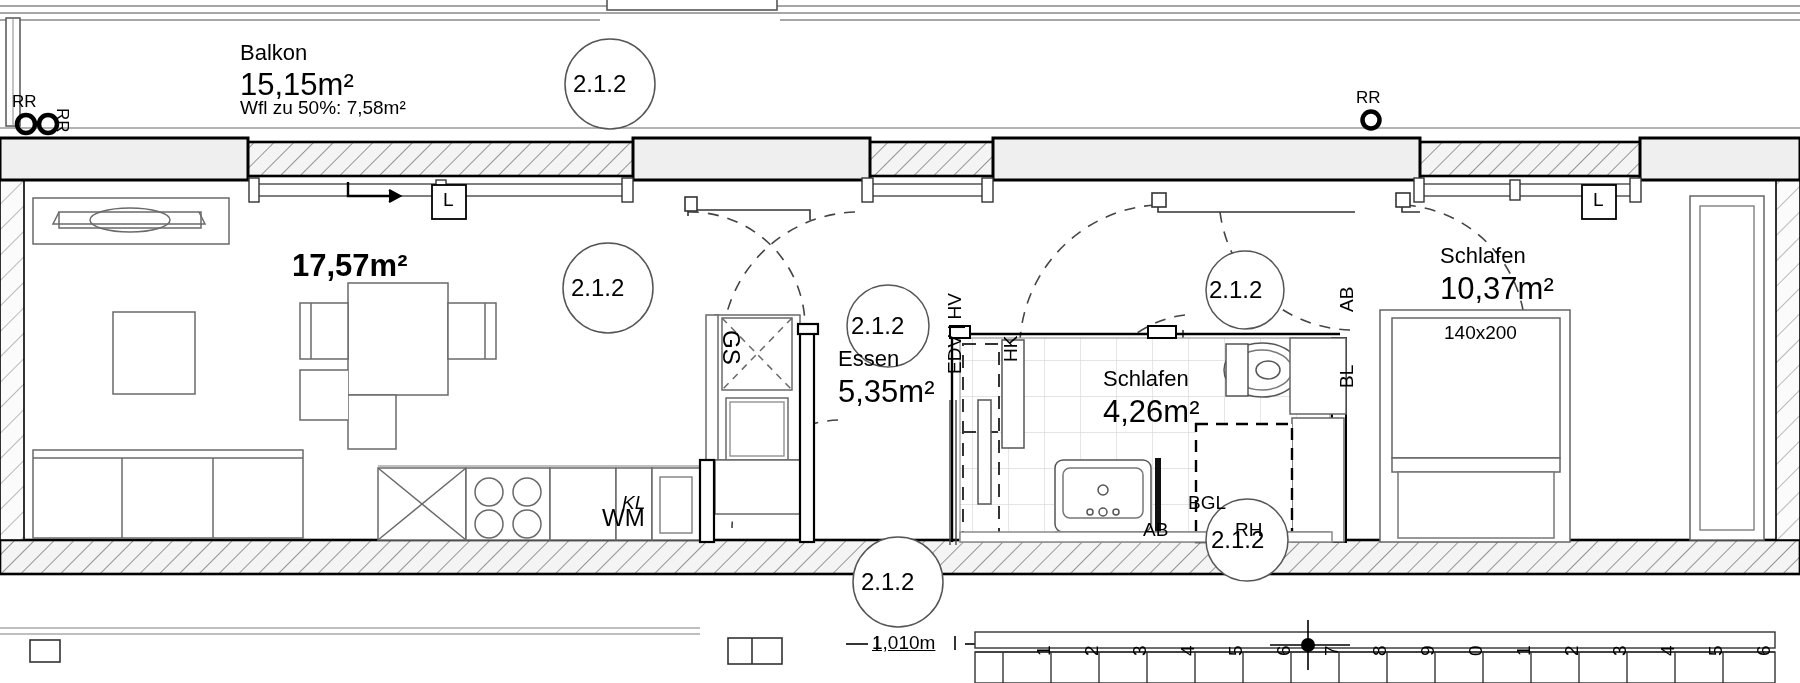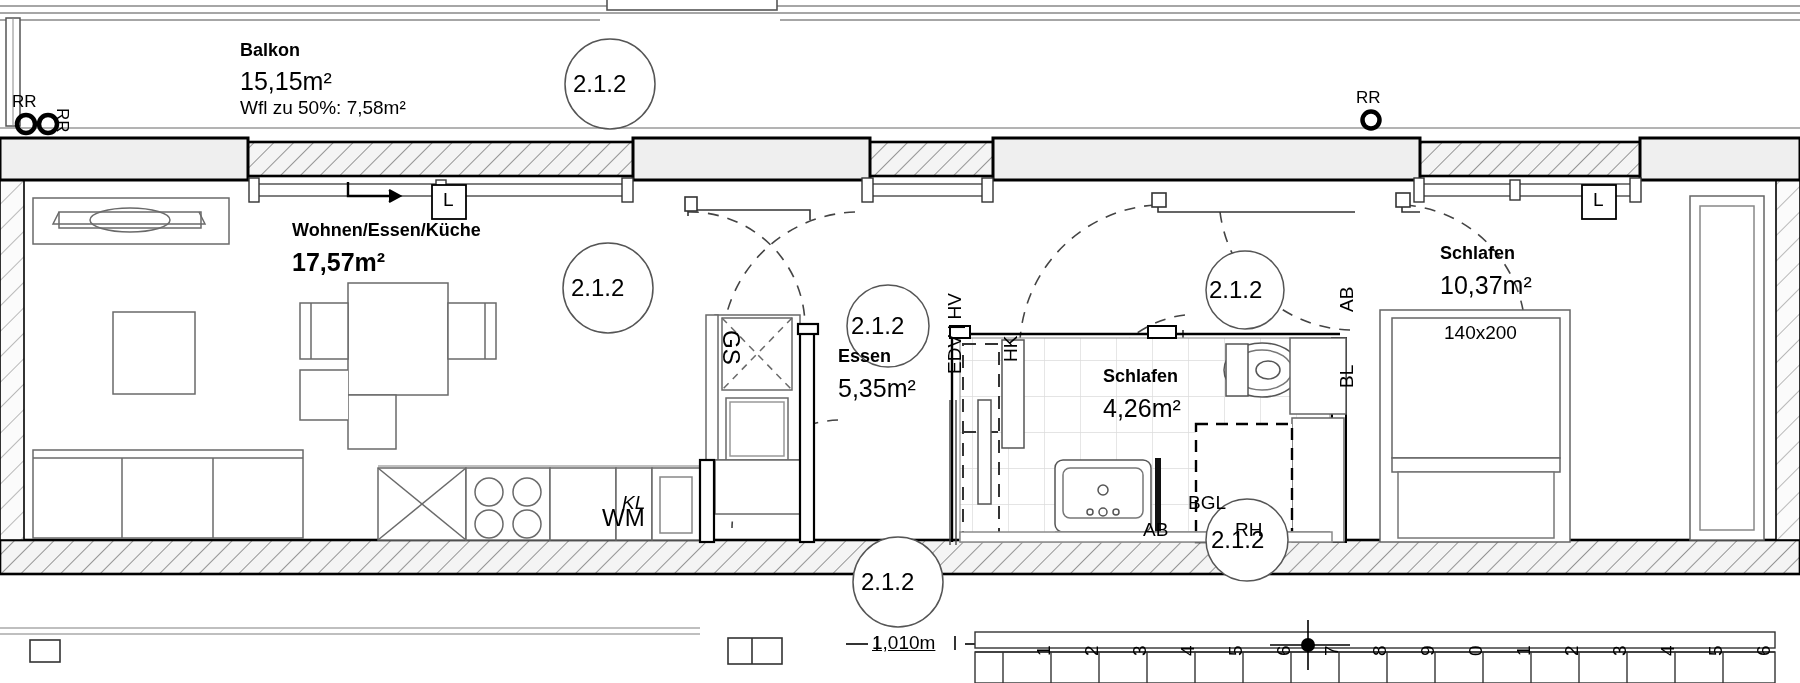--- a/index.html
+++ b/index.html
@@ -1,21 +1,21 @@
 <!DOCTYPE html>
 <html><head>
 <meta charset="utf-8">
 <style>
   html,body{margin:0;padding:0;background:#ffffff;}
   body{font-family:"Liberation Sans",sans-serif;}
   #plan{position:relative;width:1800px;height:683px;background:#ffffff;overflow:hidden;}
   #plan svg{position:absolute;left:0;top:0;}
   .lbl{position:absolute;color:#000;white-space:nowrap;line-height:1.18;}
-  .room-name{font-size:18px;font-weight:bold;}
-  .room-area{font-size:25px;}
+  .room-name{font-size:22px;}
+  .room-area{font-size:31px;}
   .small{font-size:19px;}
   .tiny{font-size:17px;}
   .code{font-size:24px;}
   .vert{transform-origin:left top;}
 </style>
 </head>
 <body>
 
 <div id="plan">
 
@@ -270,21 +270,20 @@
       <circle cx="1308" cy="645" r="7" fill="#000" stroke="none"></circle>
       <line x1="1270" y1="645" x2="1350" y2="645" stroke="#000"></line>
       <line x1="1308" y1="620" x2="1308" y2="670" stroke="#000"></line>
     </g>
   </svg>
 
   <div class="lbl room-name" style="left:240px;top:40px;">Balkon</div>
   <div class="lbl room-area" style="left:240px;top:67px;">15,15m²</div>
   <div class="lbl small" style="left:240px;top:97px;">Wfl zu 50%: 7,58m²</div>
 
-  <div class="lbl room-name" style="left:292px;top:220px;">Wohnen/Essen/Küche</div>
   <div class="lbl room-area" style="left:292px;top:248px;font-weight:bold;">17,57m²</div>
 
   <div class="lbl room-name" style="left:838px;top:346px;">Essen</div>
   <div class="lbl room-area" style="left:838px;top:374px;">5,35m²</div>
 
   <div class="lbl room-name" style="left:1103px;top:366px;">Schlafen</div>
   <div class="lbl room-area" style="left:1103px;top:394px;">4,26m²</div>
 
   <div class="lbl room-name" style="left:1440px;top:243px;">Schlafen</div>
   <div class="lbl room-area" style="left:1440px;top:271px;">10,37m²</div>

